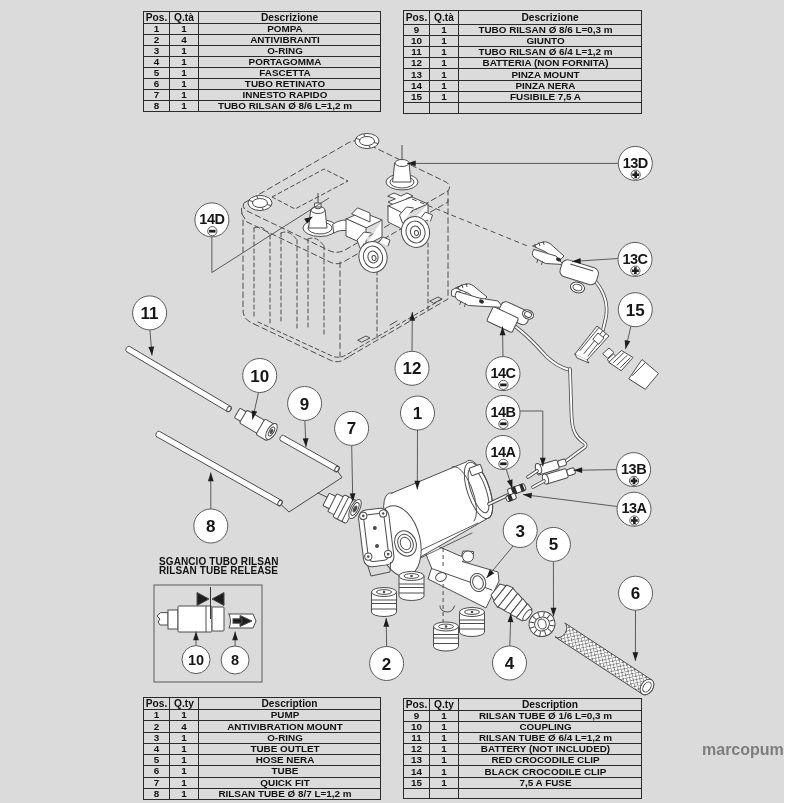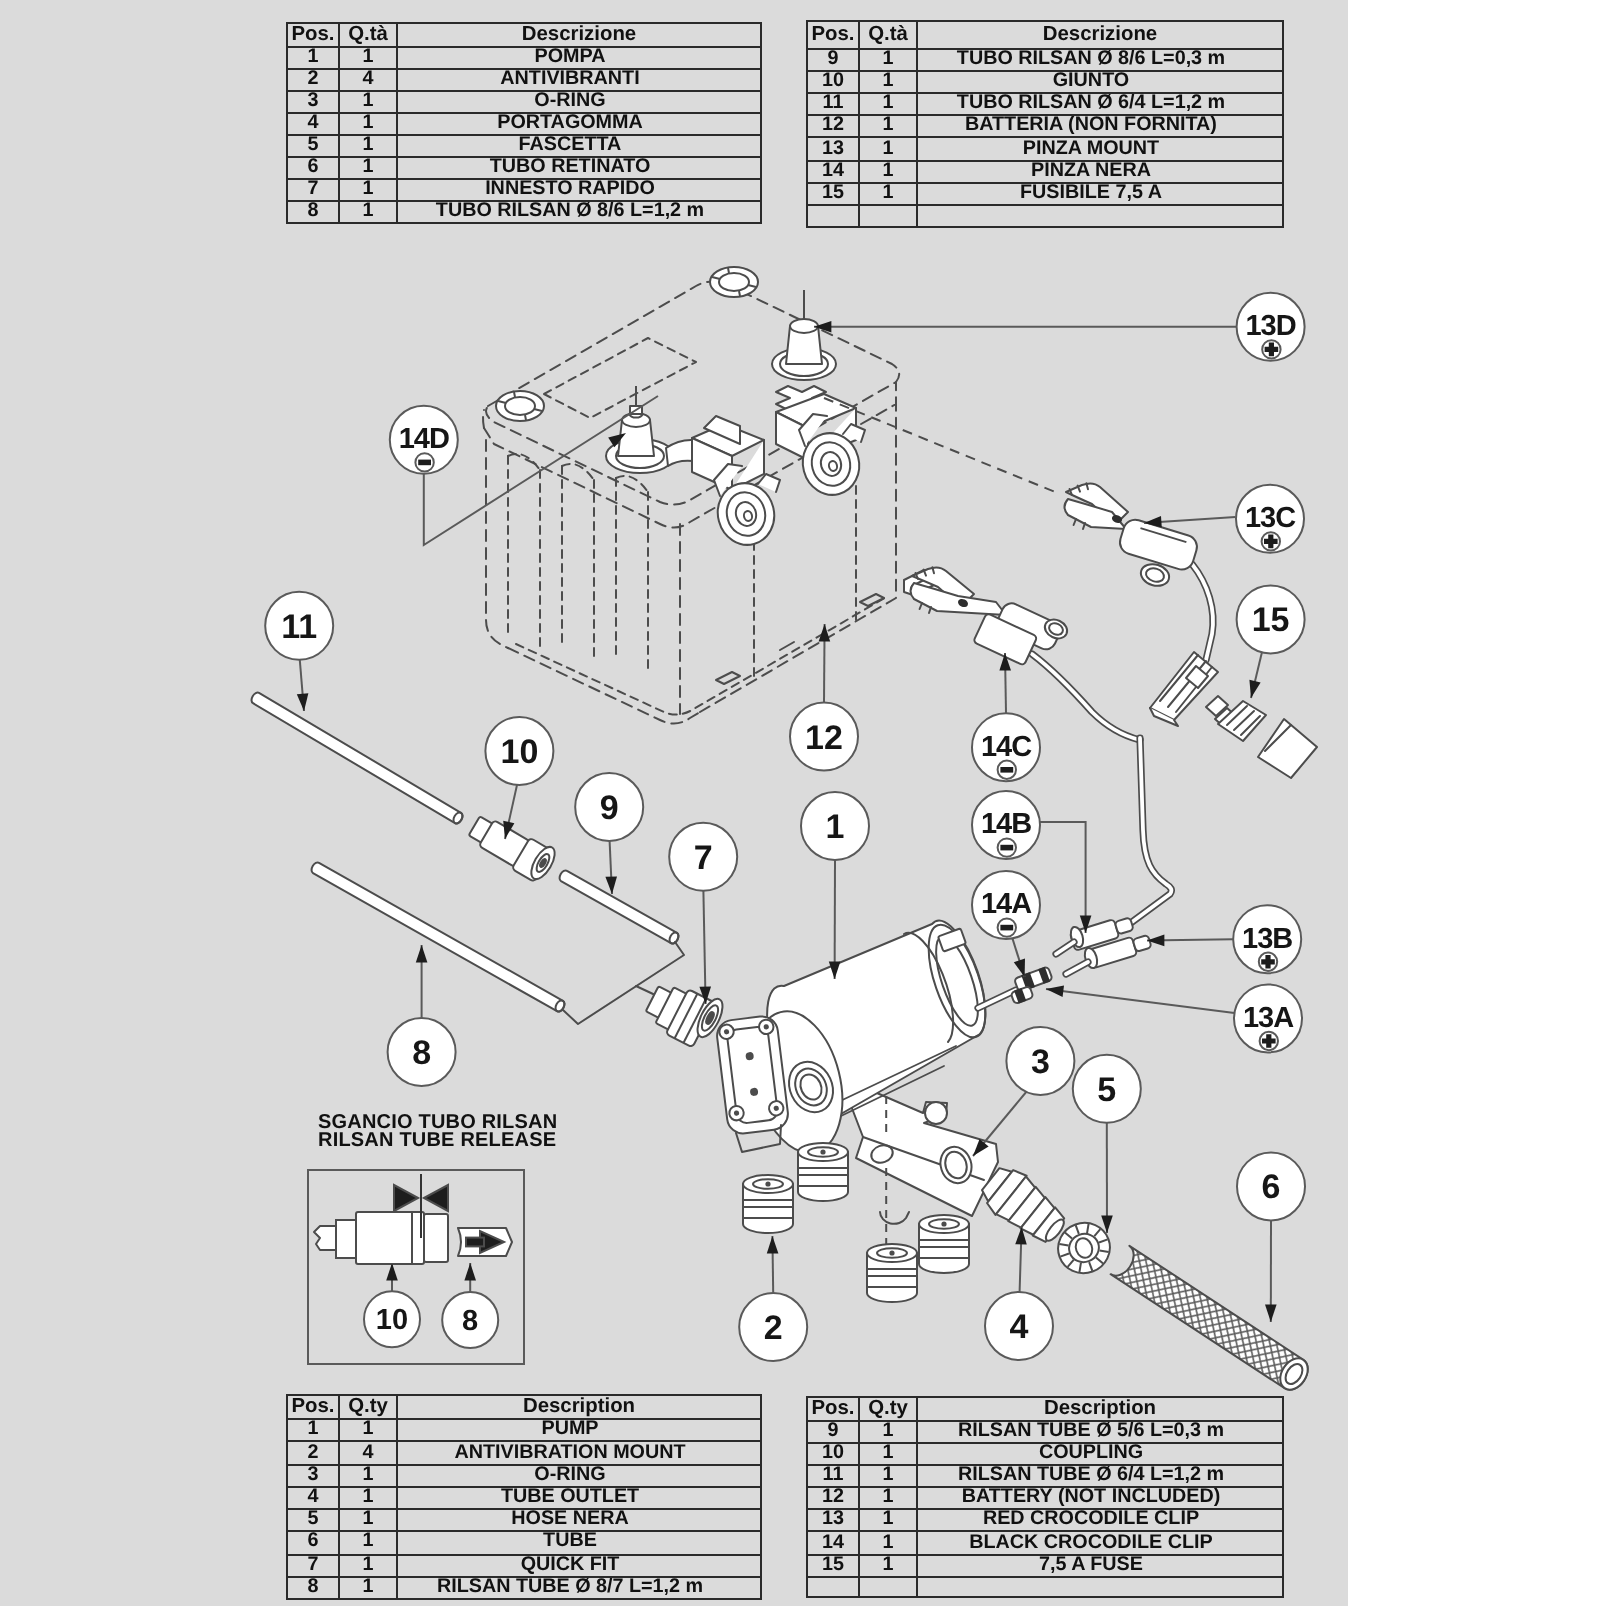--- a/index.html
+++ b/index.html
@@ -1,16 +1,16 @@
 <!DOCTYPE html>
 <html><head>
 <meta charset="utf-8">
 <style>
   html,body{margin:0;padding:0;background:#fff;}
-  #page{position:relative;width:674px;height:803px;background:#fde047;overflow:hidden;filter:grayscale(1);
+  #page{position:relative;width:784px;height:803px;background:#fde047;overflow:hidden;filter:grayscale(1);
         font-family:"Liberation Sans",sans-serif;}
   table.t{position:absolute;border-collapse:collapse;table-layout:fixed;}
   table.t td{border:1px solid #2a2a2a;text-align:center;vertical-align:middle;
      font-family:"Liberation Sans",sans-serif;font-weight:bold;color:#111;
      font-size:9.9px;padding:0;line-height:10px;white-space:nowrap;overflow:hidden;}
   table.t tr.h td{font-size:10.2px;line-height:11px;}
   table.t td.d{padding-right:9px;}
   #svgwrap{position:absolute;left:0;top:0;width:803px;height:803px;transform:translateZ(0);}
   .cap{position:absolute;font-family:"Liberation Sans",sans-serif;font-weight:bold;
        color:#111;}
@@ -192,21 +192,21 @@
       </colgroup>
  <tbody>
         <tr class="h" style="height:12.0px">
           <td>Pos.</td>
           <td>Q.ty</td>
           <td>Description</td>
         </tr>
  <tr style="height:10.25px">
           <td>9</td>
           <td>1</td>
-          <td class="d">RILSAN TUBE Ø 5/6 L=0,3 m</td>
+          <td class="d">RILSAN TUBE Ø 1/6 L=0,3 m</td>
         </tr>
  <tr style="height:10.25px">
           <td>10</td>
           <td>1</td>
           <td class="d">COUPLING</td>
         </tr>
  <tr style="height:10.25px">
           <td>11</td>
           <td>1</td>
           <td class="d">RILSAN TUBE Ø 6/4 L=1,2 m</td>

